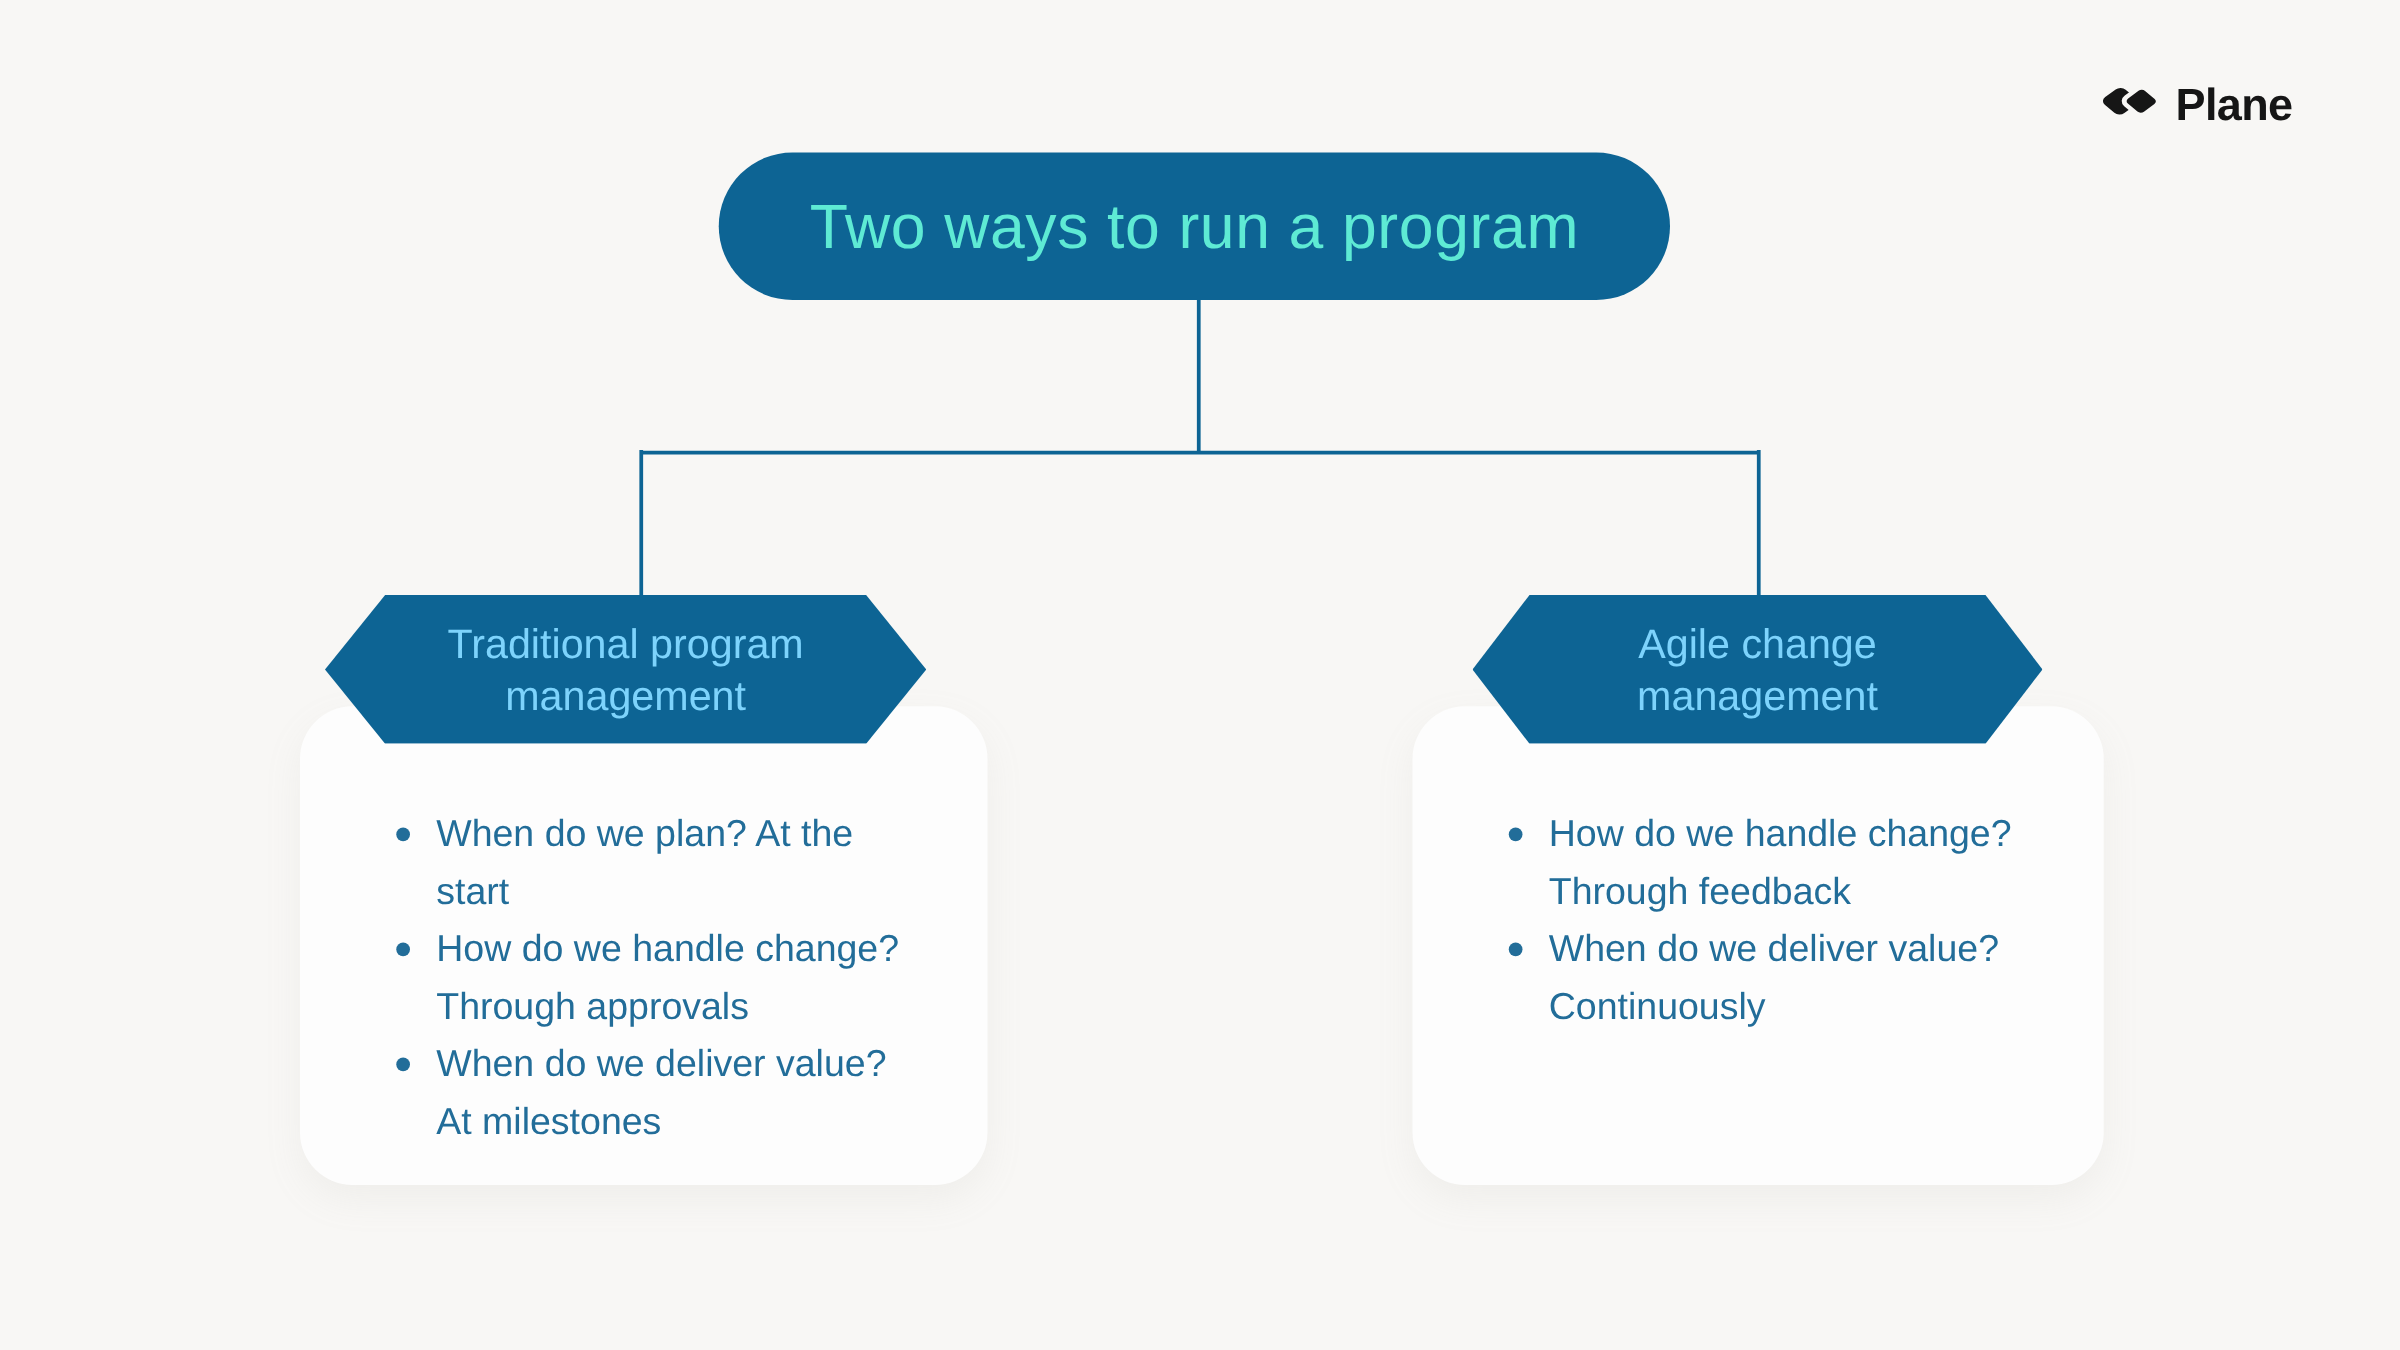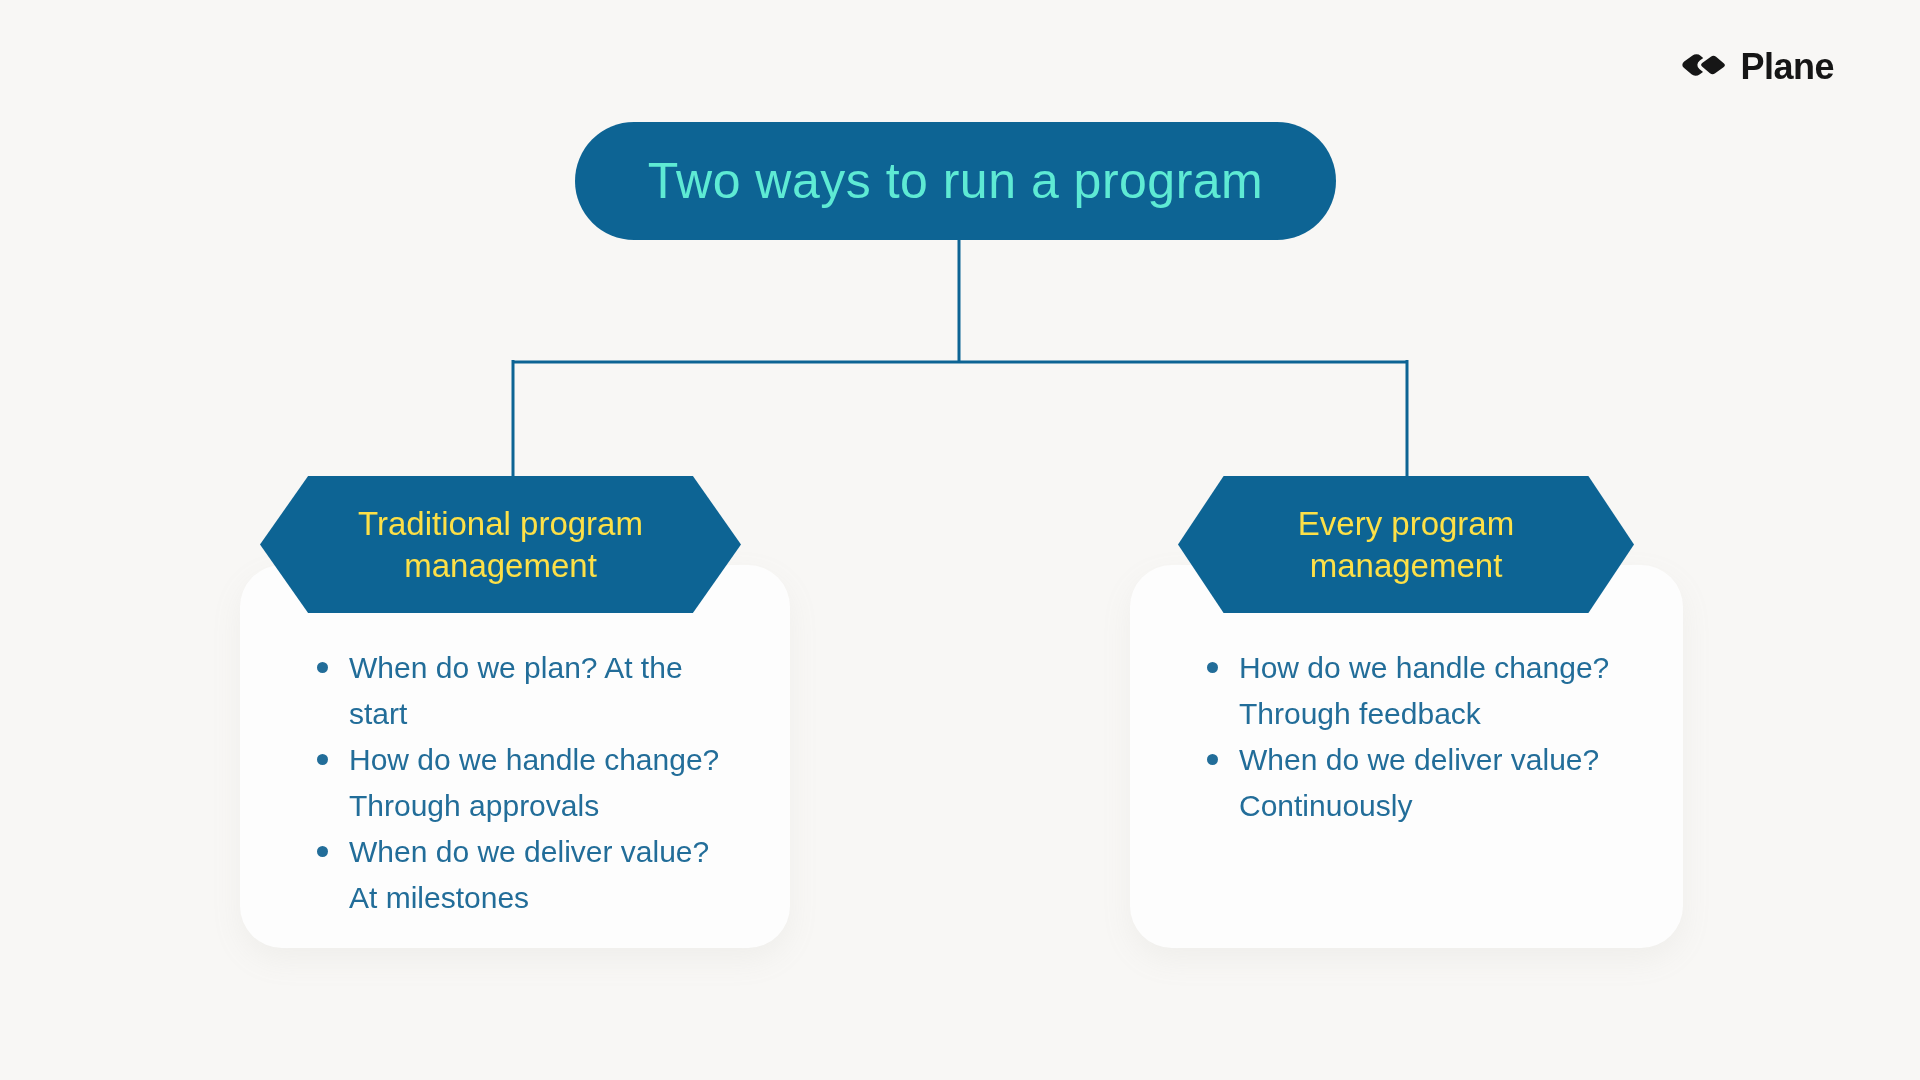--- a/index.html
+++ b/index.html
@@ -14,21 +14,21 @@
   .canvas {
     position: relative;
     width: 1920px;
     height: 1080px;
     background: var(--bg, #f8f7f5);
   }
 
   
   .brand {
     position: absolute;
-    top: 44px;
+    top: 60px;
     right: 86px;
     display: flex;
     align-items: center;
     gap: 10px;
   }
   .brand .wordmark {
     font-size: 36px;
     font-weight: 600;
     letter-spacing: -0.5px;
     color: var(--ink, #161616);
@@ -71,28 +71,28 @@
     background: var(--card, #fdfdfd);
     box-shadow: 0 12px 30px rgba(170, 165, 155, 0.10);
   }
   .card.left  { left: 240px;  width: 550px; }
   .card.right { left: 1130px; width: 553px; }
 
   
   .hex {
     position: absolute;
     top: 476px;
-    height: 137px;
+    height: 119px;
     background: var(--accent, #0d6494);
     clip-path: polygon(0% 50%, 10% 0%, 90% 0%, 100% 50%, 90% 100%, 10% 100%);
     display: flex;
     align-items: center;
     justify-content: center;
     text-align: center;
-    color: #fde047;
+    color: #7dd3fc;
     font-size: 33px;
     font-weight: 500;
     line-height: 1.27;
     white-space: pre-line;
   }
   .hex.left  { left: 260px;  width: 481px; }
   .hex.right { left: 1178px; width: 456px; }
 
   
   .bullets {
@@ -161,21 +161,21 @@
     <li>When do we plan? At the
 start</li>
     <li>How do we handle change?
 Through approvals</li>
     <li>When do we deliver value?
 At milestones</li>
   </ul>
 
   <div class="card right"></div>
   <div class="hex right">
-    <span>Every program
+    <span>Agile change
 management</span>
   </div>
   <ul class="bullets right">
     <li>How do we handle change?
 Through feedback</li>
     <li>When do we deliver value?
 Continuously</li>
   </ul>
 
 </div>

